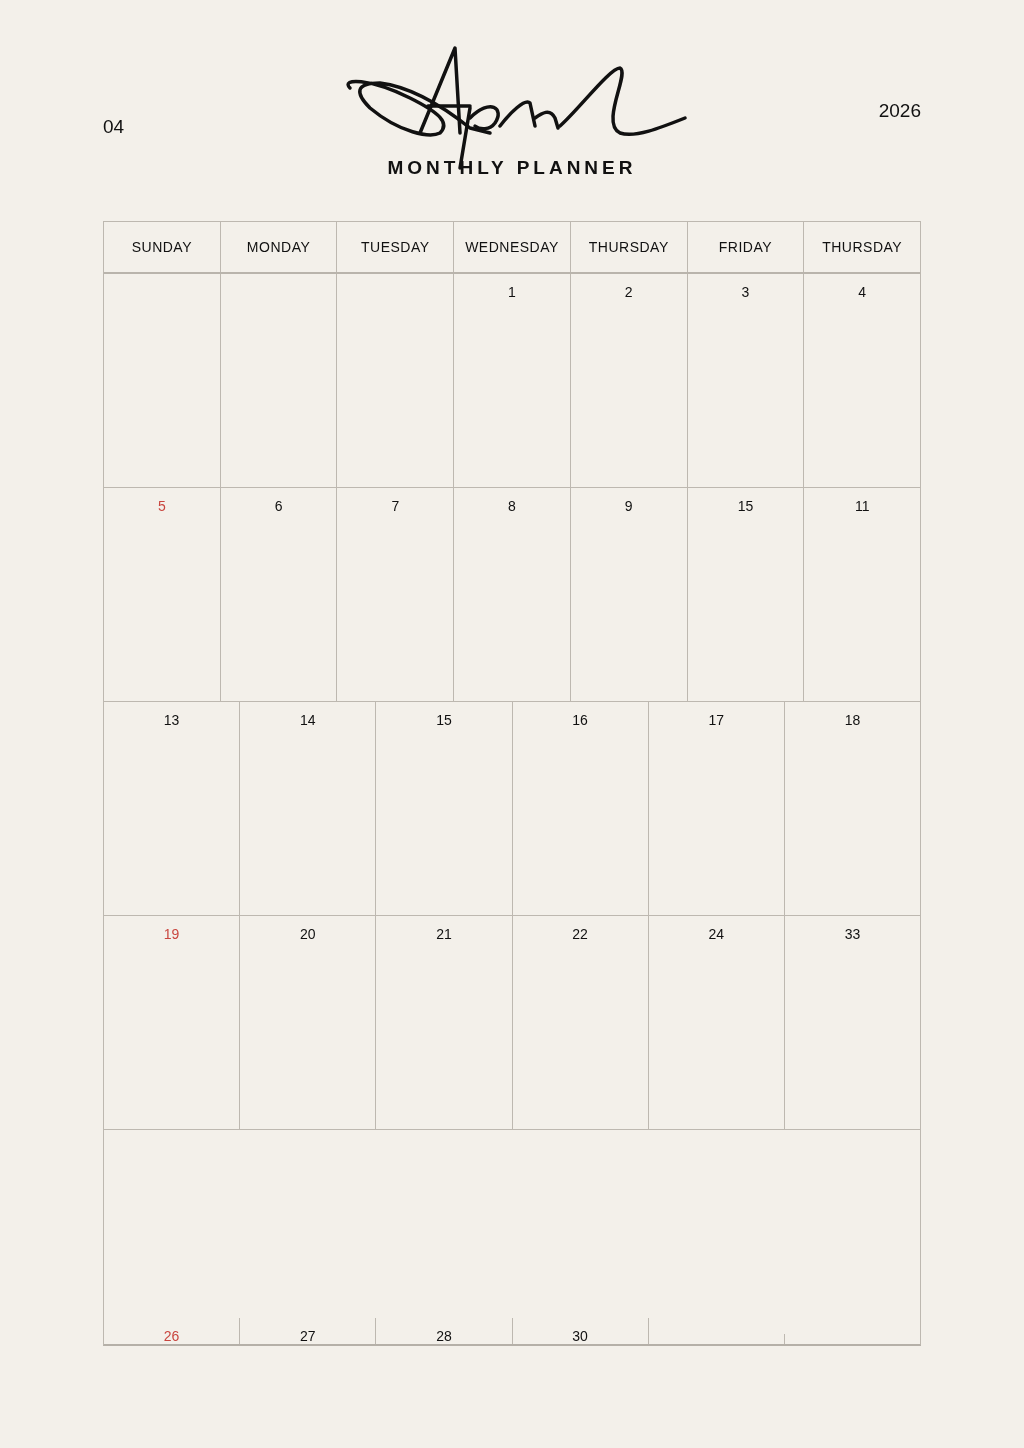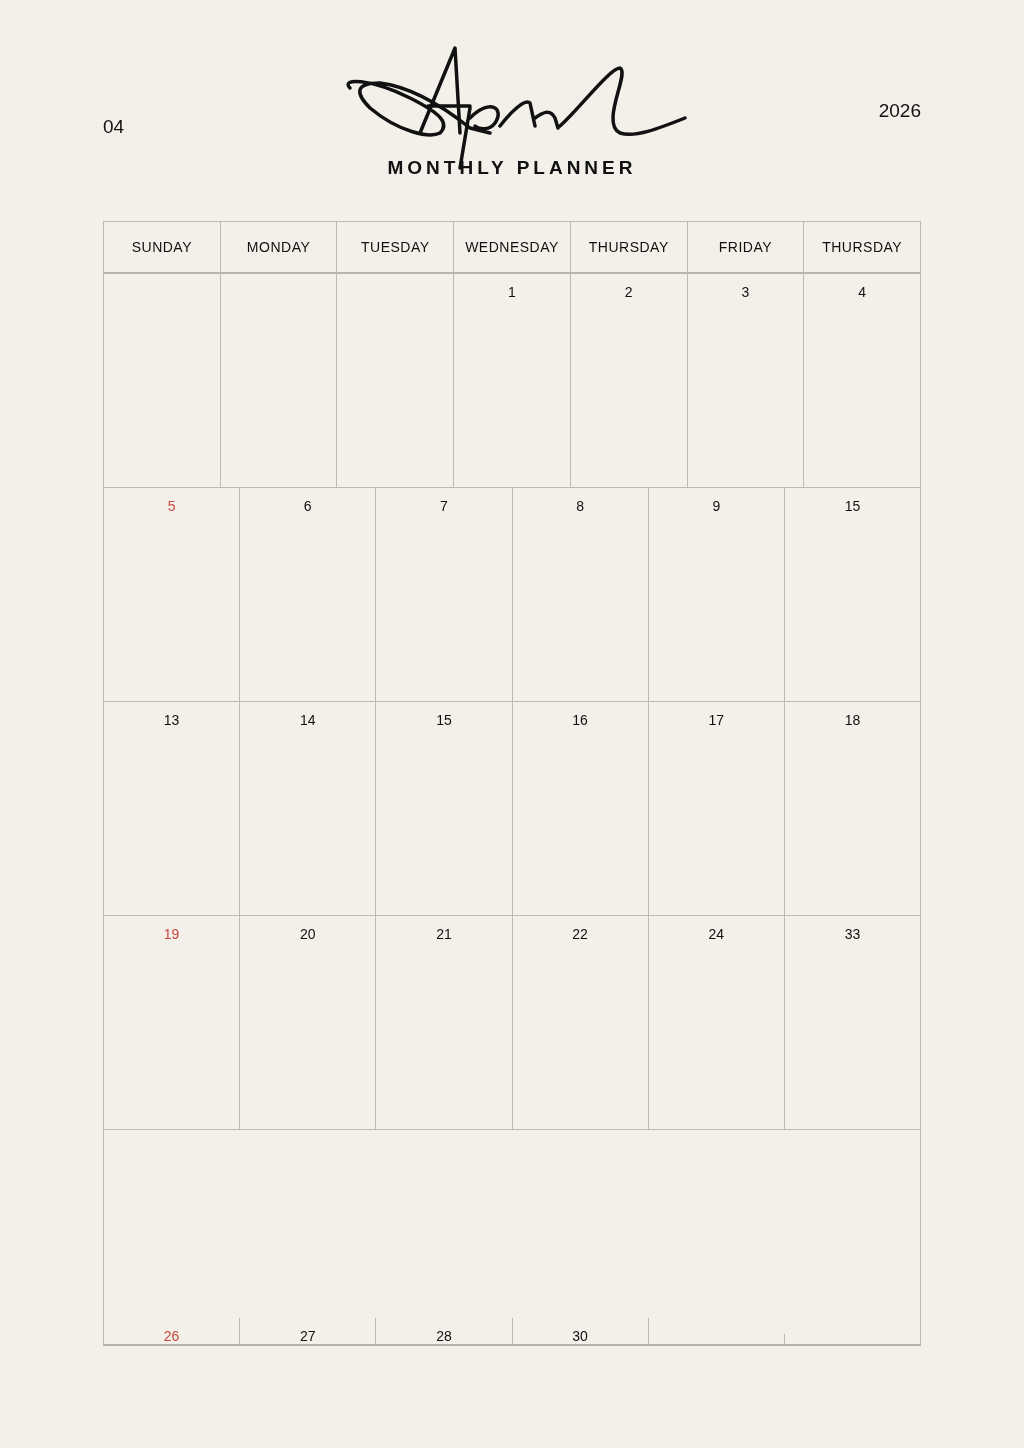--- a/index.html
+++ b/index.html
@@ -56,20 +56,21 @@
     <div class="cell">3</div>
     <div class="cell">4</div>
   </div>
   <div class="row">
     <div class="cell sun">5</div>
     <div class="cell">6</div>
     <div class="cell">7</div>
     <div class="cell">8</div>
     <div class="cell">9</div>
     <div class="cell">15</div>
+    <div class="cell">11</div>
   </div>
   <div class="row">
     <div class="cell">13</div>
     <div class="cell">14</div>
     <div class="cell">15</div>
     <div class="cell">16</div>
     <div class="cell">17</div>
     <div class="cell">18</div>
   </div>
   <div class="row">

